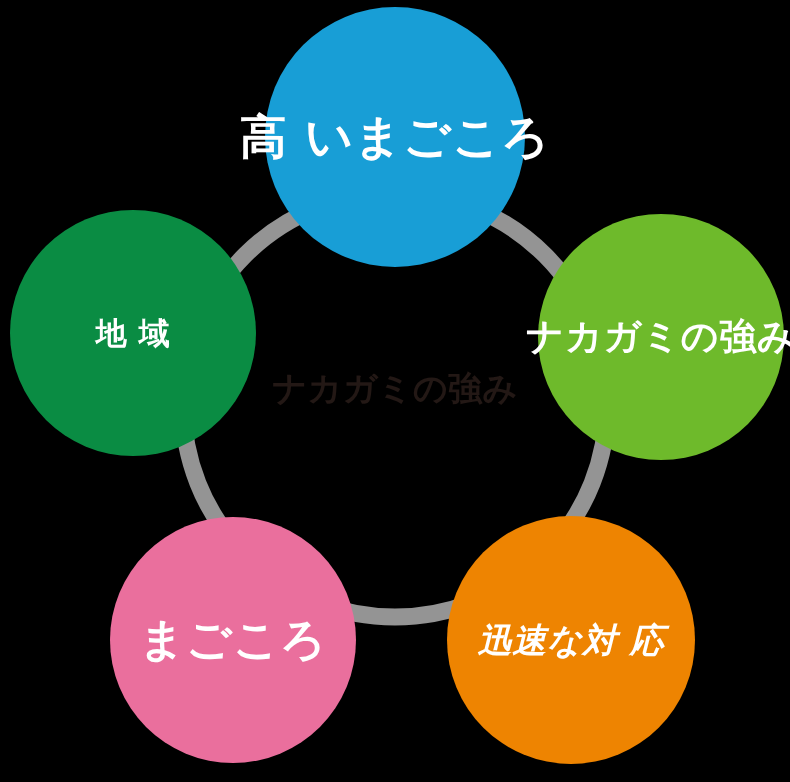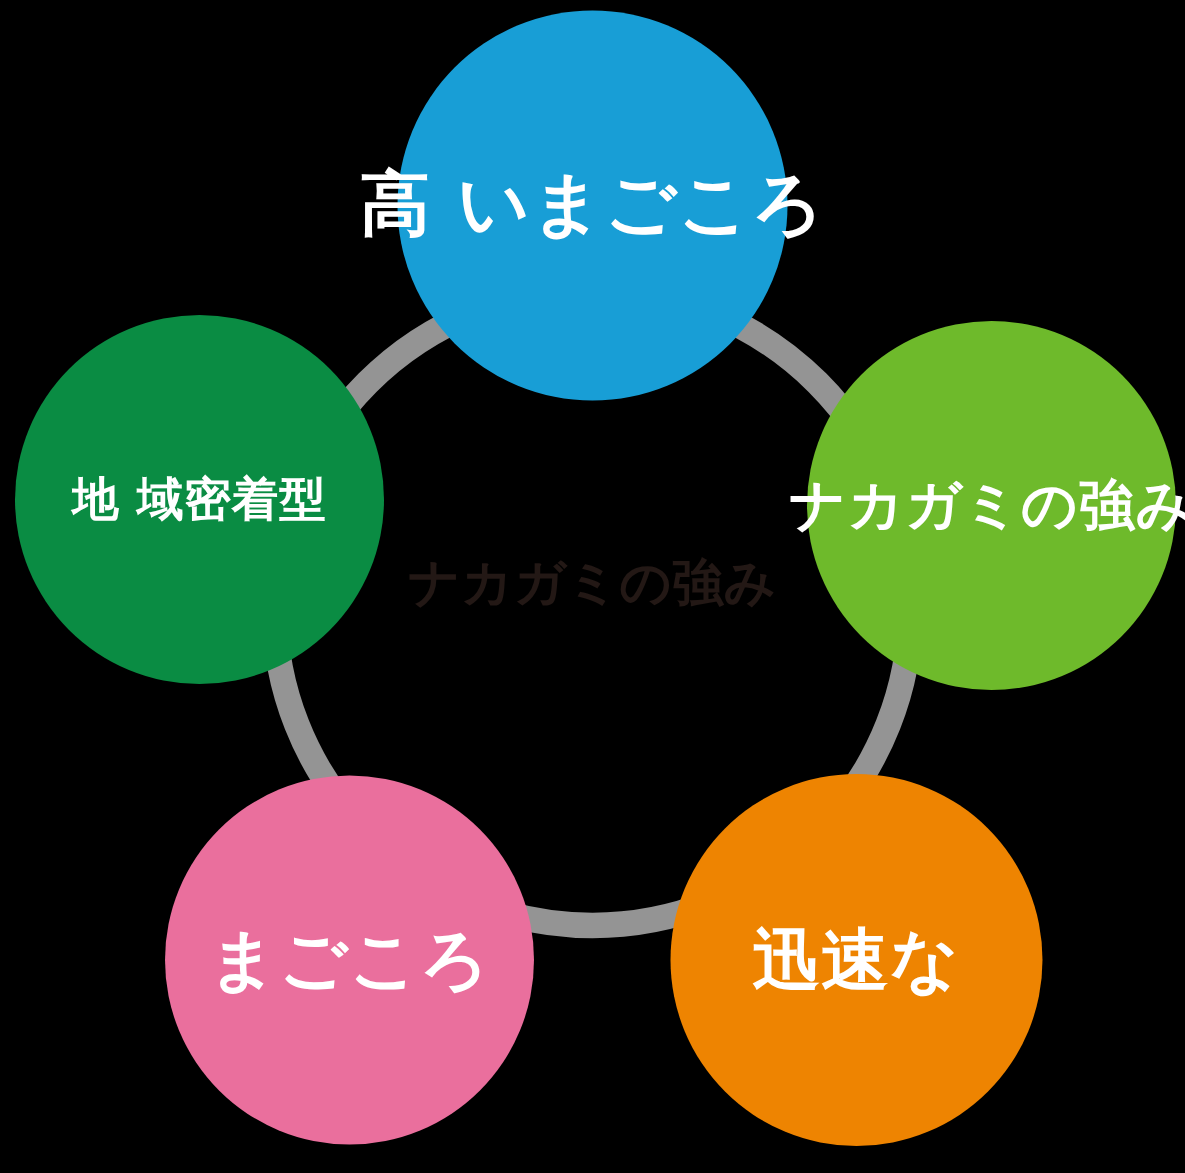--- a/index.html
+++ b/index.html
@@ -54,21 +54,22 @@
     font-size: 31px;
   }
   .node-heartfelt-service {
     left: 110px; top: 517px;
     width: 246px; height: 246px;
     font-size: 45px;
   }
   .node-quick-response {
     left: 447px; top: 516px;
     width: 248px; height: 248px;
-    font-size: 45px;
+    font-size: 34px;
+    font-style: italic;
   }
   .diagram-title {
     position: absolute;
     left: 0;
     top: 366px;
     width: 790px;
     text-align: center;
     font-size: 34px;
     font-weight: bold;
     letter-spacing: 0.01em;
@@ -88,26 +89,26 @@
     <span class="line">高 い</span>
     <span class="line">まごころ</span>
   </div>
 
   <div class="node node-aftercare" style="background: rgb(110, 186, 43); color: rgb(255, 255, 255);">
     <span class="line">ナカガミの強み</span>
   </div>
 
   <div class="node node-community-based" style="background: rgb(10, 140, 67); color: rgb(255, 255, 255);">
     <span class="line">地 域</span>
-    <span class="line">密着型</span>
   </div>
 
   <div class="node node-heartfelt-service" style="background: rgb(234, 111, 157); color: rgb(255, 255, 255);">
     <span class="line">まごころ</span>
   </div>
 
   <div class="node node-quick-response" style="background: rgb(238, 132, 1); color: rgb(255, 255, 255);">
     <span class="line">迅速な</span>
+    <span class="line">対 応</span>
   </div>
 
   <div class="diagram-title" style="color: rgb(35, 24, 21);">ナカガミの強み</div>
 
 </div>
 
 </body></html>

